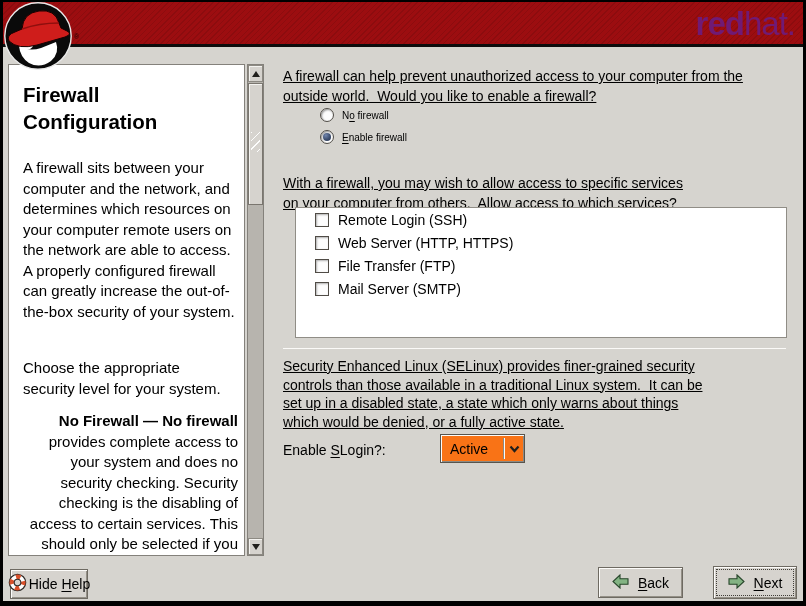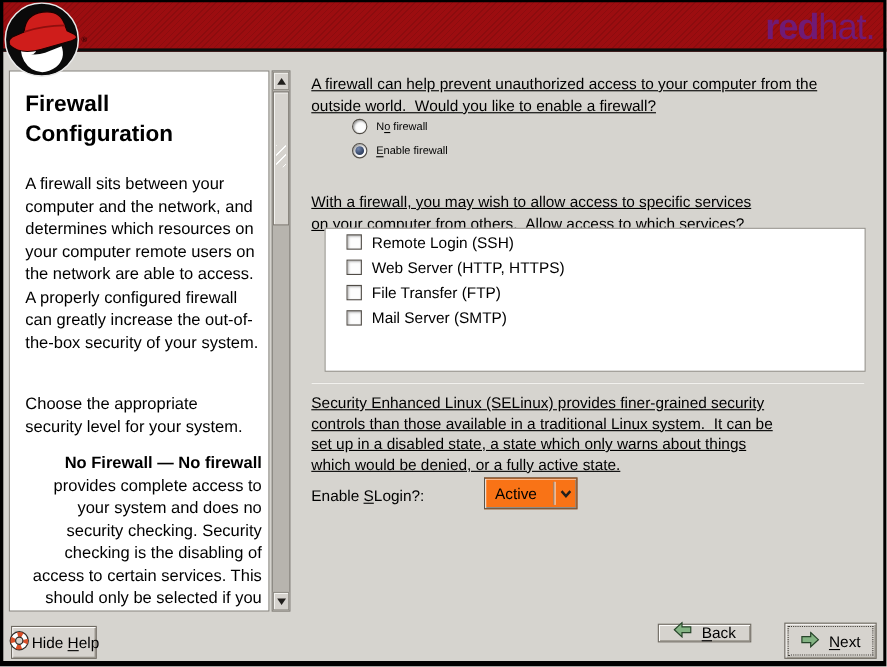--- a/index.html
+++ b/index.html
@@ -72,21 +72,21 @@
   .combo-arrow { width:19px; display:flex; align-items:center; justify-content:center; }
 
   
   .btn { position:absolute; height:30px; background:#d6d3ce; border:1px solid #6e6a62;
          box-shadow:inset 1px 1px 0 #fdfcfa, inset -1px -1px 0 #949087;
          display:flex; align-items:center; justify-content:center; gap:4px;
          font-size:14px; cursor:default; }
   .btn .lbl { white-space:pre; }
   .btn-hidehelp { left:10px; top:569px; width:78px; gap:2px; }
   .btn-relnotes { left:123px; top:569px; width:112px;margin-top:38px; }
-  .btn-back { left:598px; top:567px; width:85px; height:17px; gap:9px;align-items:flex-end; }
+  .btn-back { left:598px; top:567px; width:85px; height:31px; gap:9px; }
   .btn-next { left:713px; top:566px; width:84px; height:33px; gap:9px; }
   .btn-next::after { content:''; position:absolute; inset:2px; border:1px dotted #403d37; pointer-events:none; }
   u { text-underline-offset:2px; }
 </style>
 </head>
 <body>
 
 <div class="window">
 
   <div class="banner"></div>

